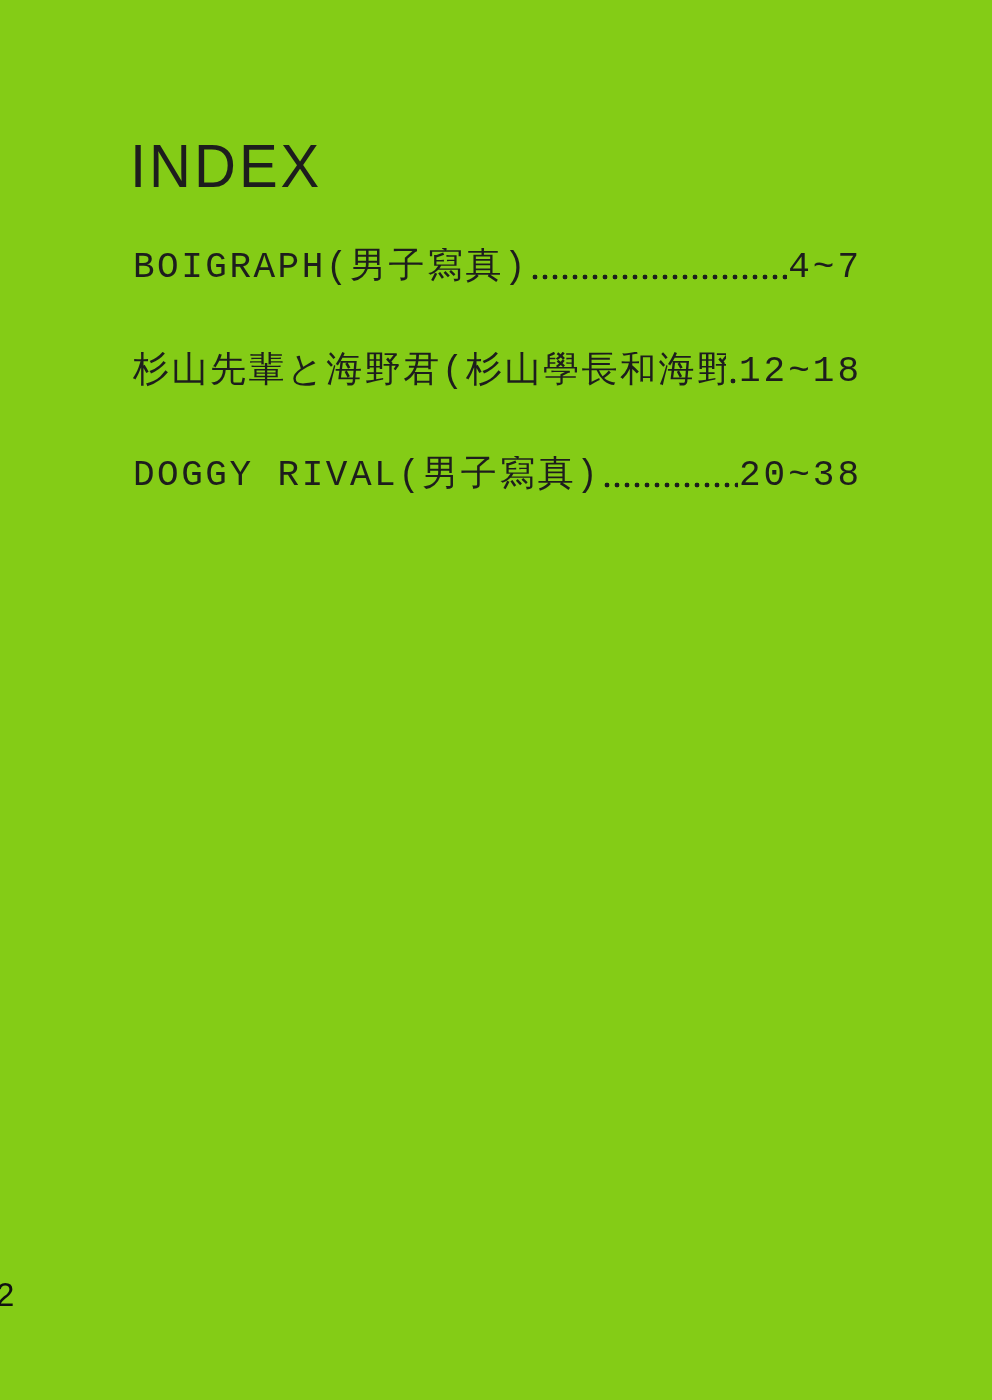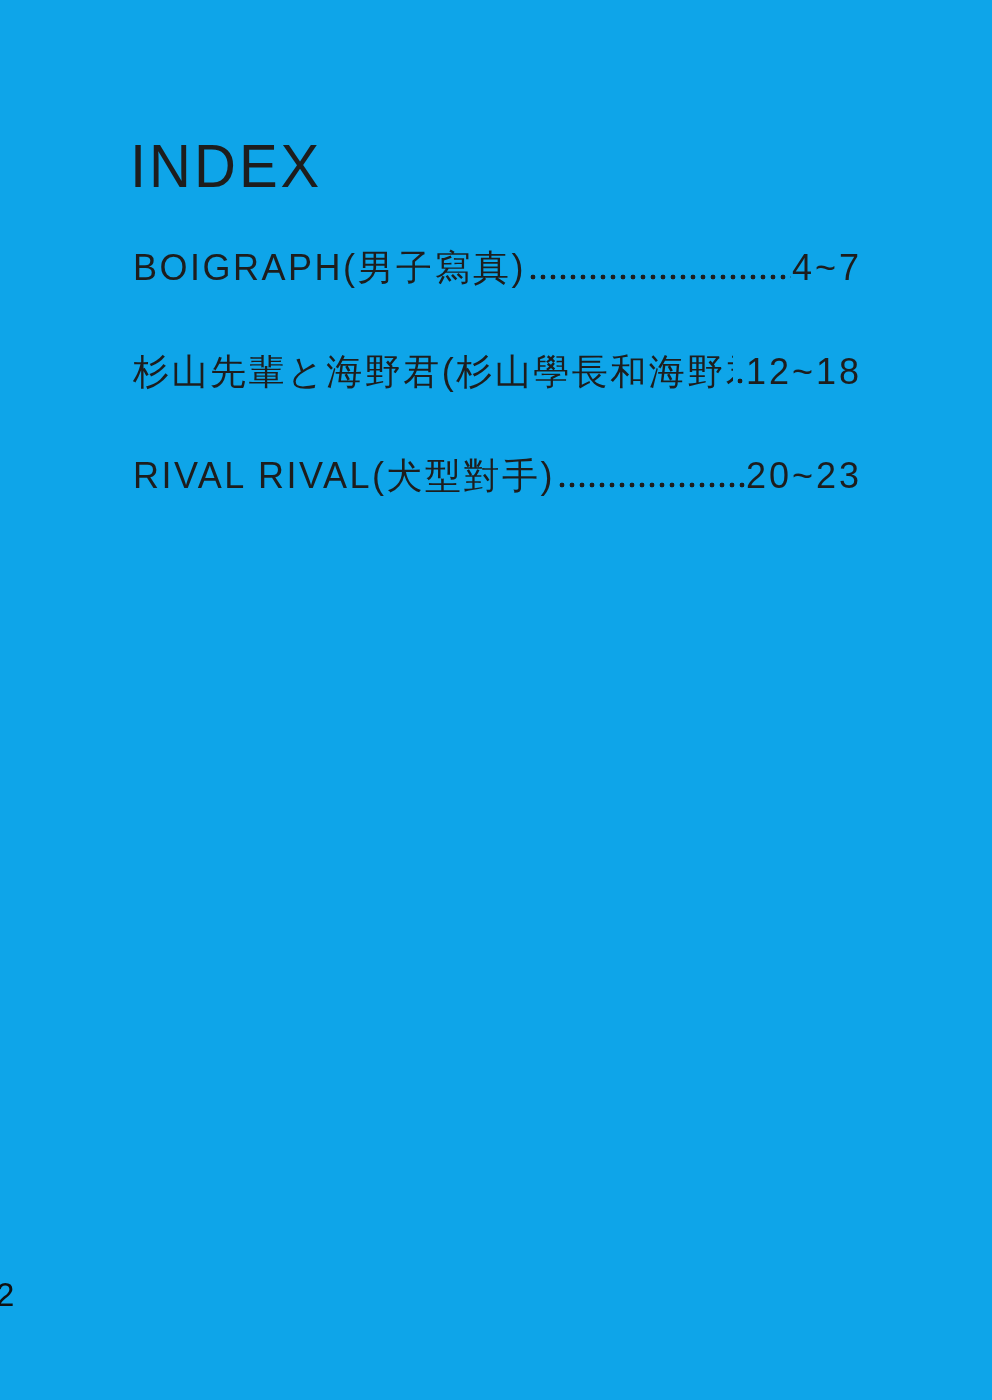--- a/index.html
+++ b/index.html
@@ -9,21 +9,21 @@
     height: 1400px;
     background: #ffffff;
     overflow: hidden;
     font-family: "Liberation Sans", "DejaVu Sans", sans-serif;
   }
 
   .page {
     position: relative;
     width: 992px;
     height: 1400px;
-    background: #0ea5e9;
+    background: #84cc16;
     color: #1d1d1d;
   }
 
   .page-title {
     position: absolute;
     left: 130px;
     top: 136px;
     font-size: 58px;
     font-weight: 400;
     letter-spacing: 3px;
@@ -31,20 +31,21 @@
     color: #1d1d1d;
     transform: scaleY(1.04);
     transform-origin: top left;
   }
 
   .toc {
     position: absolute;
     left: 133px;
     top: 248px;
     width: 729px;
+    font-family: Liberation Mono, monospace;
   }
 
   .toc-entry {
     display: flex;
     align-items: baseline;
     height: 40px;
     margin-bottom: 64px;
     font-size: 36px;
     line-height: 40px;
     white-space: nowrap;
@@ -99,23 +100,23 @@
       <span class="toc-pages">4~7</span>
     </div>
 
     <div class="toc-entry">
       <span class="toc-label">杉山先輩と海野君(杉山學長和海野君)</span>
       <span class="dot-leader"></span>
       <span class="toc-pages">12~18</span>
     </div>
 
     <div class="toc-entry">
-      <span class="toc-label">RIVAL RIVAL(犬型對手)</span>
+      <span class="toc-label">DOGGY RIVAL(男子寫真)</span>
       <span class="dot-leader"></span>
-      <span class="toc-pages">20~23</span>
+      <span class="toc-pages">20~38</span>
     </div>
 
 
   </div>
 
   <div class="page-number">2</div>
 
 </div>
 
 </body></html>

